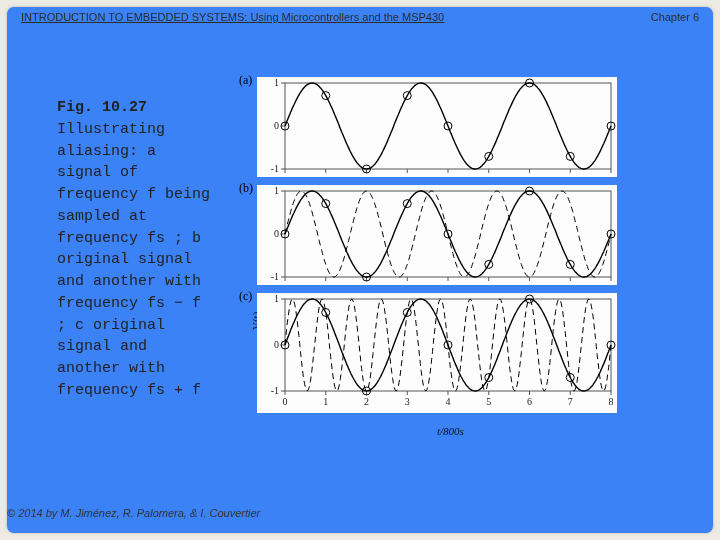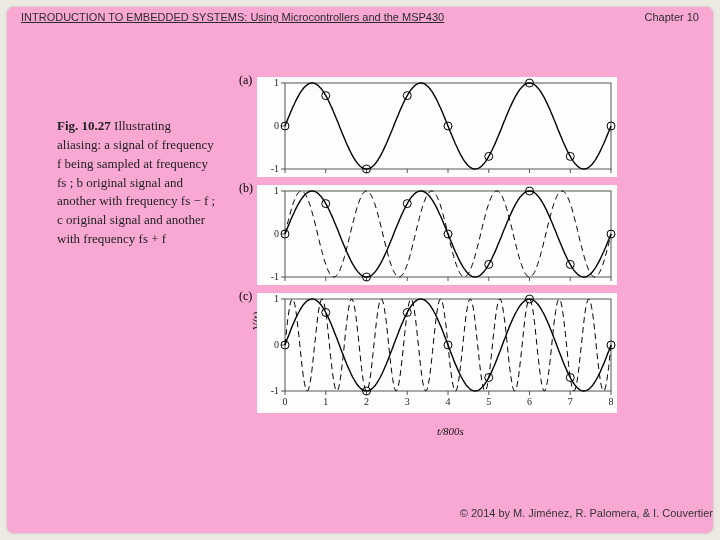--- a/index.html
+++ b/index.html
@@ -7,43 +7,42 @@
   body {
     background: #eceae3;
     font-family: Verdana, Arial, sans-serif;
     font-size: 11px;
     color: #333;
     position: relative;
   }
   .slide {
     position: absolute;
     left: 6px; top: 6px; right: 6px; bottom: 6px;
-    background: #f9a8d4;
+    background: #3b82f6;
     border-radius: 8px;
     border: 1px solid #d8d6cd;
     box-shadow: 0 0 4px rgba(0,0,0,0.05);
   }
   .header {
     position: absolute;
     top: 4px; left: 14px; right: 14px;
     display: flex;
     justify-content: space-between;
     font-size: 11px;
     color: #2b2b2b;
   }
   .header-left { text-decoration: underline; }
   .figbox {
     position: absolute;
     left: 50px; top: 90px;
     width: 160px;
-    font-family: Liberation Serif, serif;
-    font-size: 13px;
+    font-family: Liberation Mono, monospace;
+    font-size: 15px;
     line-height: 1.45;
     color: #222;
-    margin-top: 20px;
   }
   .figbox b { font-weight: bold; }
   .plots {
     position: absolute;
     left: 250px; top: 70px;
     width: 400px;
   }
   .panel { position: relative; margin-bottom: 8px; }
   .panel-label {
     position: absolute;
@@ -72,32 +71,33 @@
   svg { display: block; background: #fdfdfd; }
   .axis { stroke: #555; stroke-width: 1; fill: none; }
   .tick { stroke: #555; stroke-width: 1; }
   .curve { stroke: #000; stroke-width: 1.4; fill: none; }
   .curve2 { stroke: #000; stroke-width: 1; fill: none; stroke-dasharray: 6 4; }
   .marker { fill: none; stroke: #000; stroke-width: 1; }
   text.ticklabel { font-family: Georgia, serif; font-size: 10px; fill: #222; }
   .footer {
     position: absolute;
     bottom: 14px; left: 0; right: 0;
-    text-align: right;
+    text-align: left;
     font-size: 11px;
     color: #333;
+    font-style: italic;
   }
 </style>
 </head>
 <body>
 
 <div class="slide">
   <div class="header">
     <span class="header-left">INTRODUCTION TO EMBEDDED SYSTEMS: Using Microcontrollers and the MSP430</span>
-    <span>Chapter 10</span>
+    <span>Chapter 6</span>
   </div>
 
   <div class="figbox">
     <b>Fig. 10.27</b><span>  Illustrating aliasing: a signal of frequency  f  being sampled at frequency fs ; b original signal and another with frequency fs − f ; c original signal and another with frequency fs + f</span>
   </div>
 
   <div class="ytitle">V(t)</div>
   <div class="xtitle">t/800s</div>
 
   <div class="plots">

